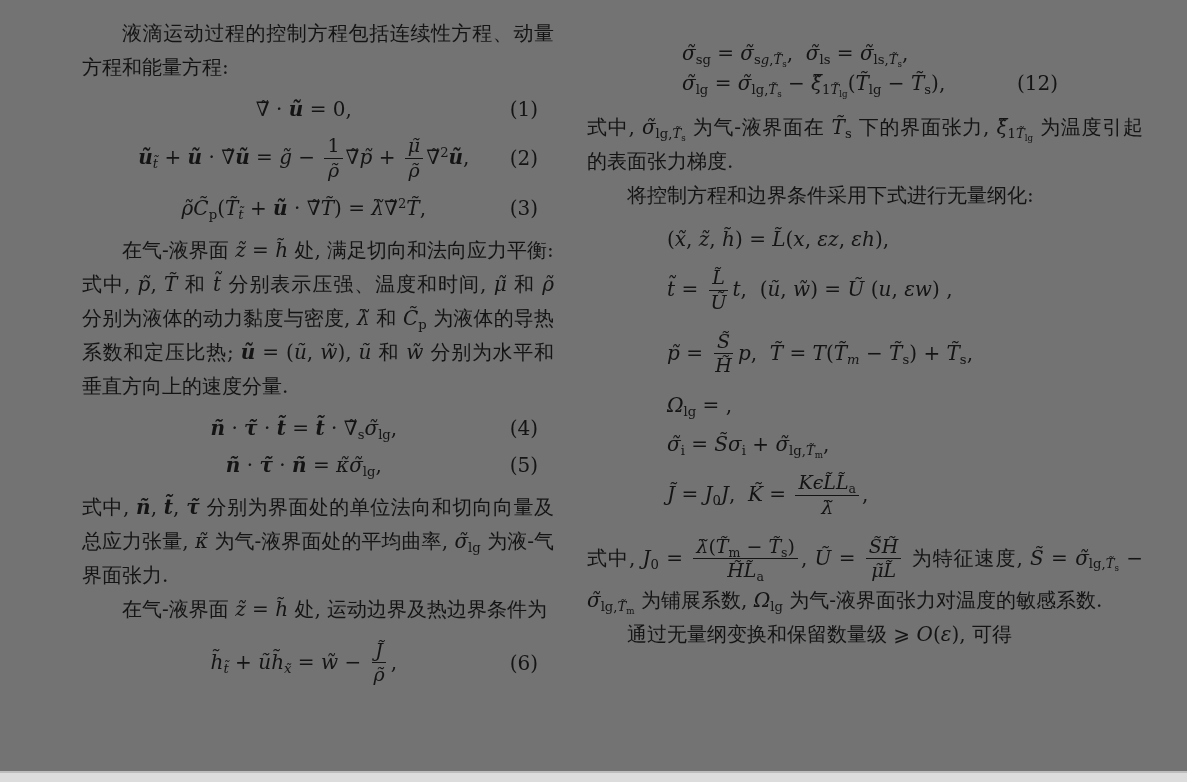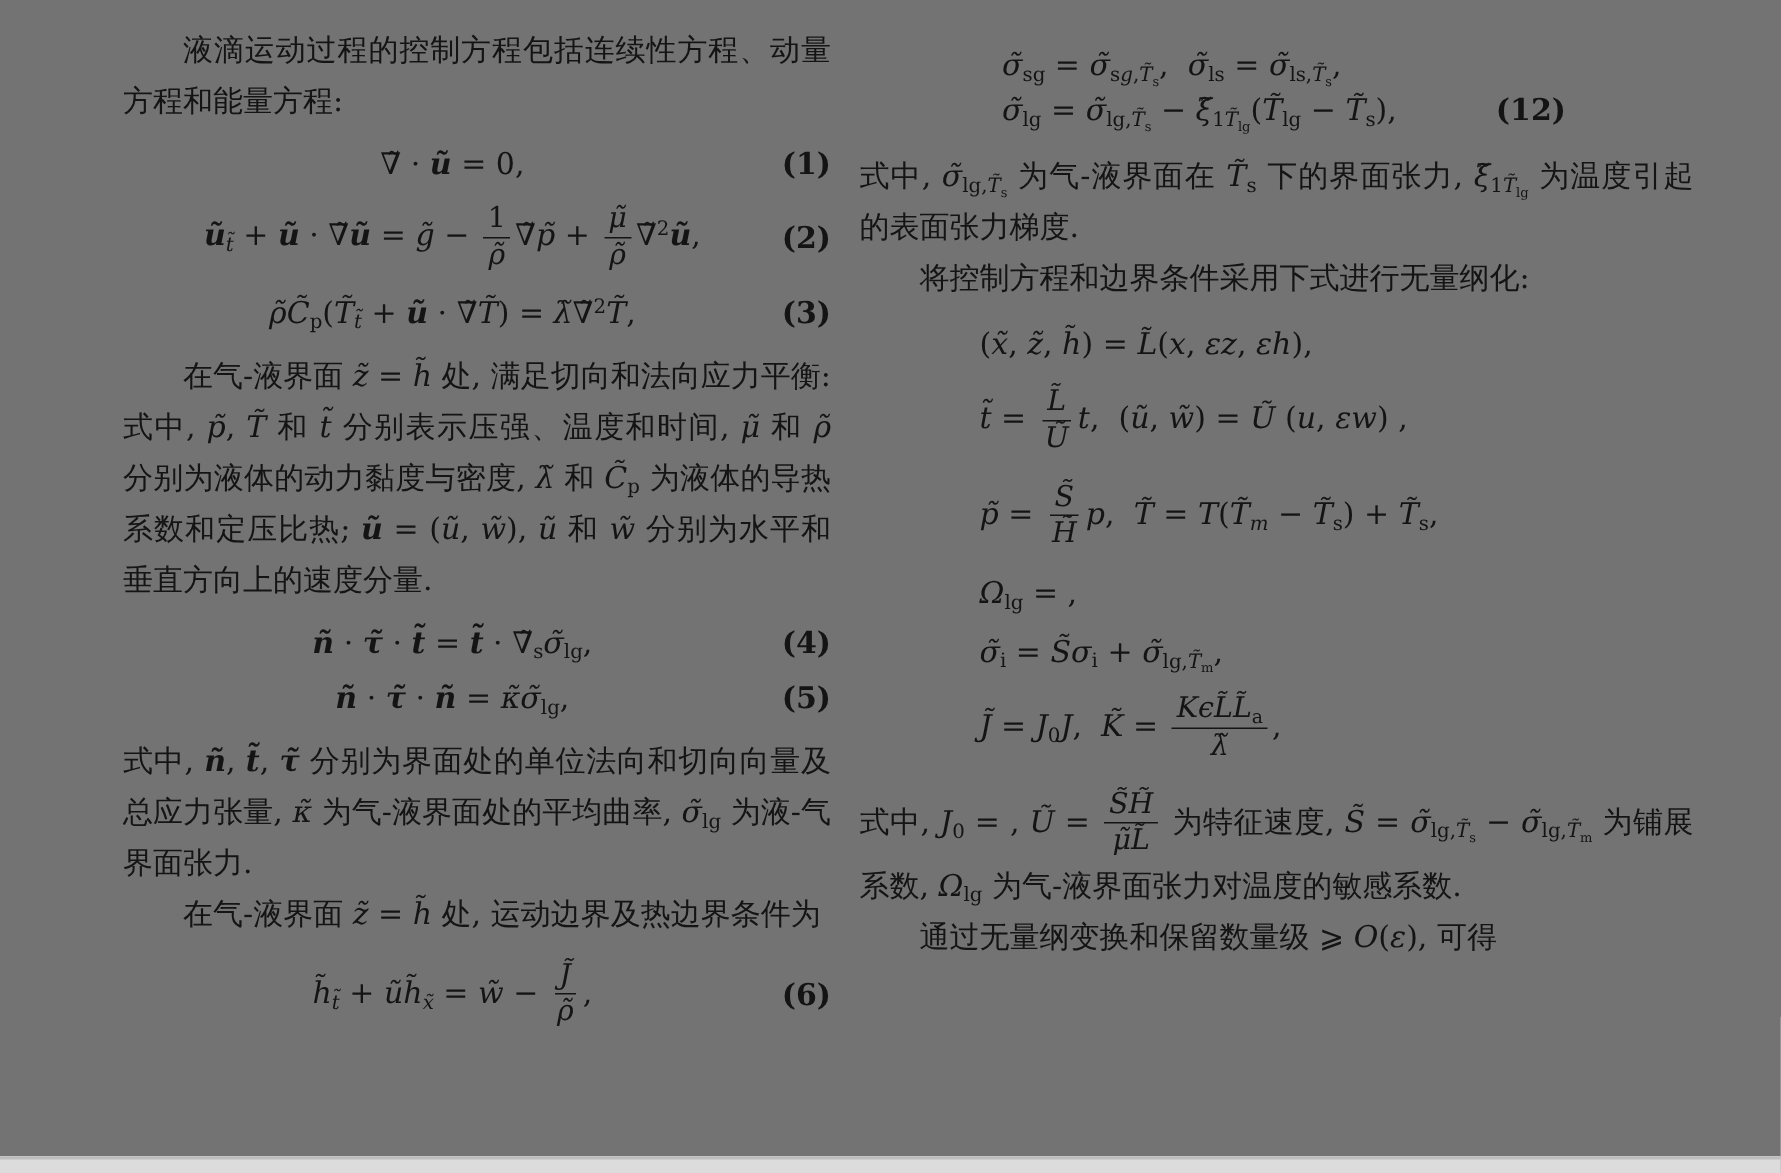--- a/index.html
+++ b/index.html
@@ -4,26 +4,26 @@
 <style>
   html,body{margin:0;padding:0;}
   body{
     width:1187px;height:782px;position:relative;overflow:hidden;
     background:#ffffff;color:#141414;
     font-family:"DejaVu Serif","Liberation Serif",serif;
   }
   .page{position:absolute;inset:0 0 11px 0;background:#737373;}
   .col{position:absolute;top:0;}
   .col-left{left:82px;width:472px;padding-top:16px;}
-  .col-right{left:573px;width:556px;padding-top:16px;}
+  .col-right{left:587px;width:556px;padding-top:26px;}
   .para{font-size:20px;line-height:34px;text-align:justify;text-justify:inter-ideograph;}
   .para.indent{text-indent:2em;}
-  .eq{display:flex;align-items:center;font-size:20px;margin:13px 0;}
+  .eq{display:flex;align-items:center;font-size:20px;margin:13px 16px;}
   .eq .eq-body{flex:1;text-align:center;}
-  .eq .eq-no{text-align:center;white-space:nowrap;font-weight:bold;}
+  .eq .eq-no{text-align:center;white-space:nowrap;}
   .col-right .eq{margin:15px 0;}
   .col-right .eq .eq-body{text-align:left;padding-left:80px;}
   .col-right .eq.group .eq-body{padding-left:95px;}
   .col-right .eq .eq-no{margin-right:85px;}
   .eq12a{margin-bottom:6px !important;}
   .eq12b{margin-top:6px !important;}
   i{font-style:italic;}
   b i,i b{font-weight:bold;}
   sub{font-size:0.66em;line-height:0;vertical-align:-0.3em;}
   sub sub{vertical-align:-0.35em;}
@@ -111,21 +111,24 @@
     </div>
     <div class="eq">
       <span class="eq-body"><i>σ̃</i><sub>i</sub> = <i>S̃σ</i><sub>i</sub> + <i>σ̃</i><sub>lg,<i>T̃</i><sub>m</sub></sub>,</span>
     </div>
     <div class="eq">
       <span class="eq-body"><i>J̃</i> = <i>J</i><sub>0</sub><i>J</i>,&nbsp;&nbsp;<i>K̃</i> = <span class="fr">
             <span class="nu"><i>KϵL̃L̃</i><sub>a</sub></span>
             <span class="de"><i>λ̃</i></span>
           </span>,</span>
     </div>
-    <div class="para">式中, <i>J</i><sub>0</sub> = , <i>Ũ</i> = <span class="fr">
+    <div class="para">式中, <i>J</i><sub>0</sub> = <span class="fr">
+          <span class="nu"><i>λ̃</i>(<i>T̃</i><sub>m</sub> − <i>T̃</i><sub>s</sub>)</span>
+          <span class="de"><i>H̃L̃</i><sub>a</sub></span>
+        </span>, <i>Ũ</i> = <span class="fr">
           <span class="nu"><i>S̃H̃</i></span>
           <span class="de"><i>μ̃L̃</i></span>
         </span> 为特征速度, <i>S̃</i> = <i>σ̃</i><sub>lg,<i>T̃</i><sub>s</sub></sub> − <i>σ̃</i><sub>lg,<i>T̃</i><sub>m</sub></sub> 为铺展系数, <i>Ω</i><sub>lg</sub> 为气-液界面张力对温度的敏感系数.</div>
     <div class="para indent">通过无量纲变换和保留数量级 ⩾ <i>O</i>(<i>ε</i>), 可得</div>
   </div>
 
 </div>
 
 <div class="bottom-bar"></div>
 

